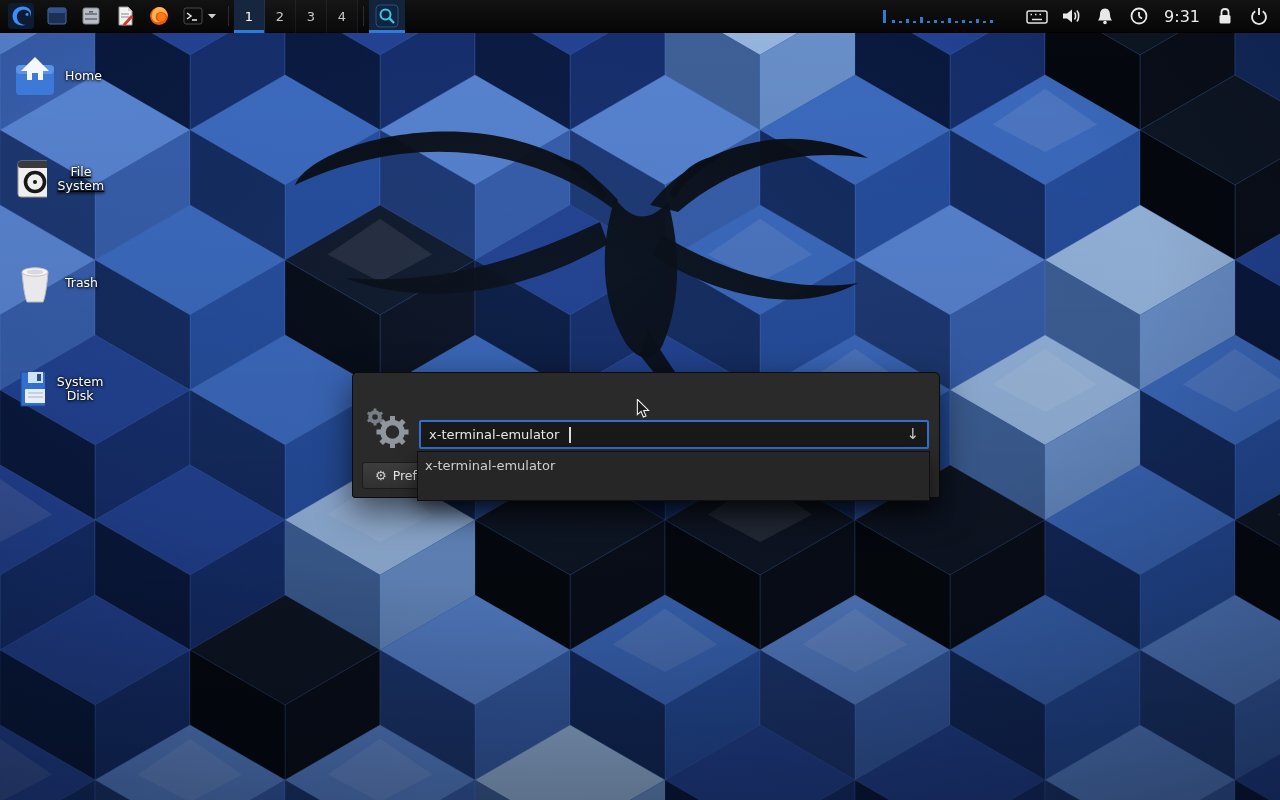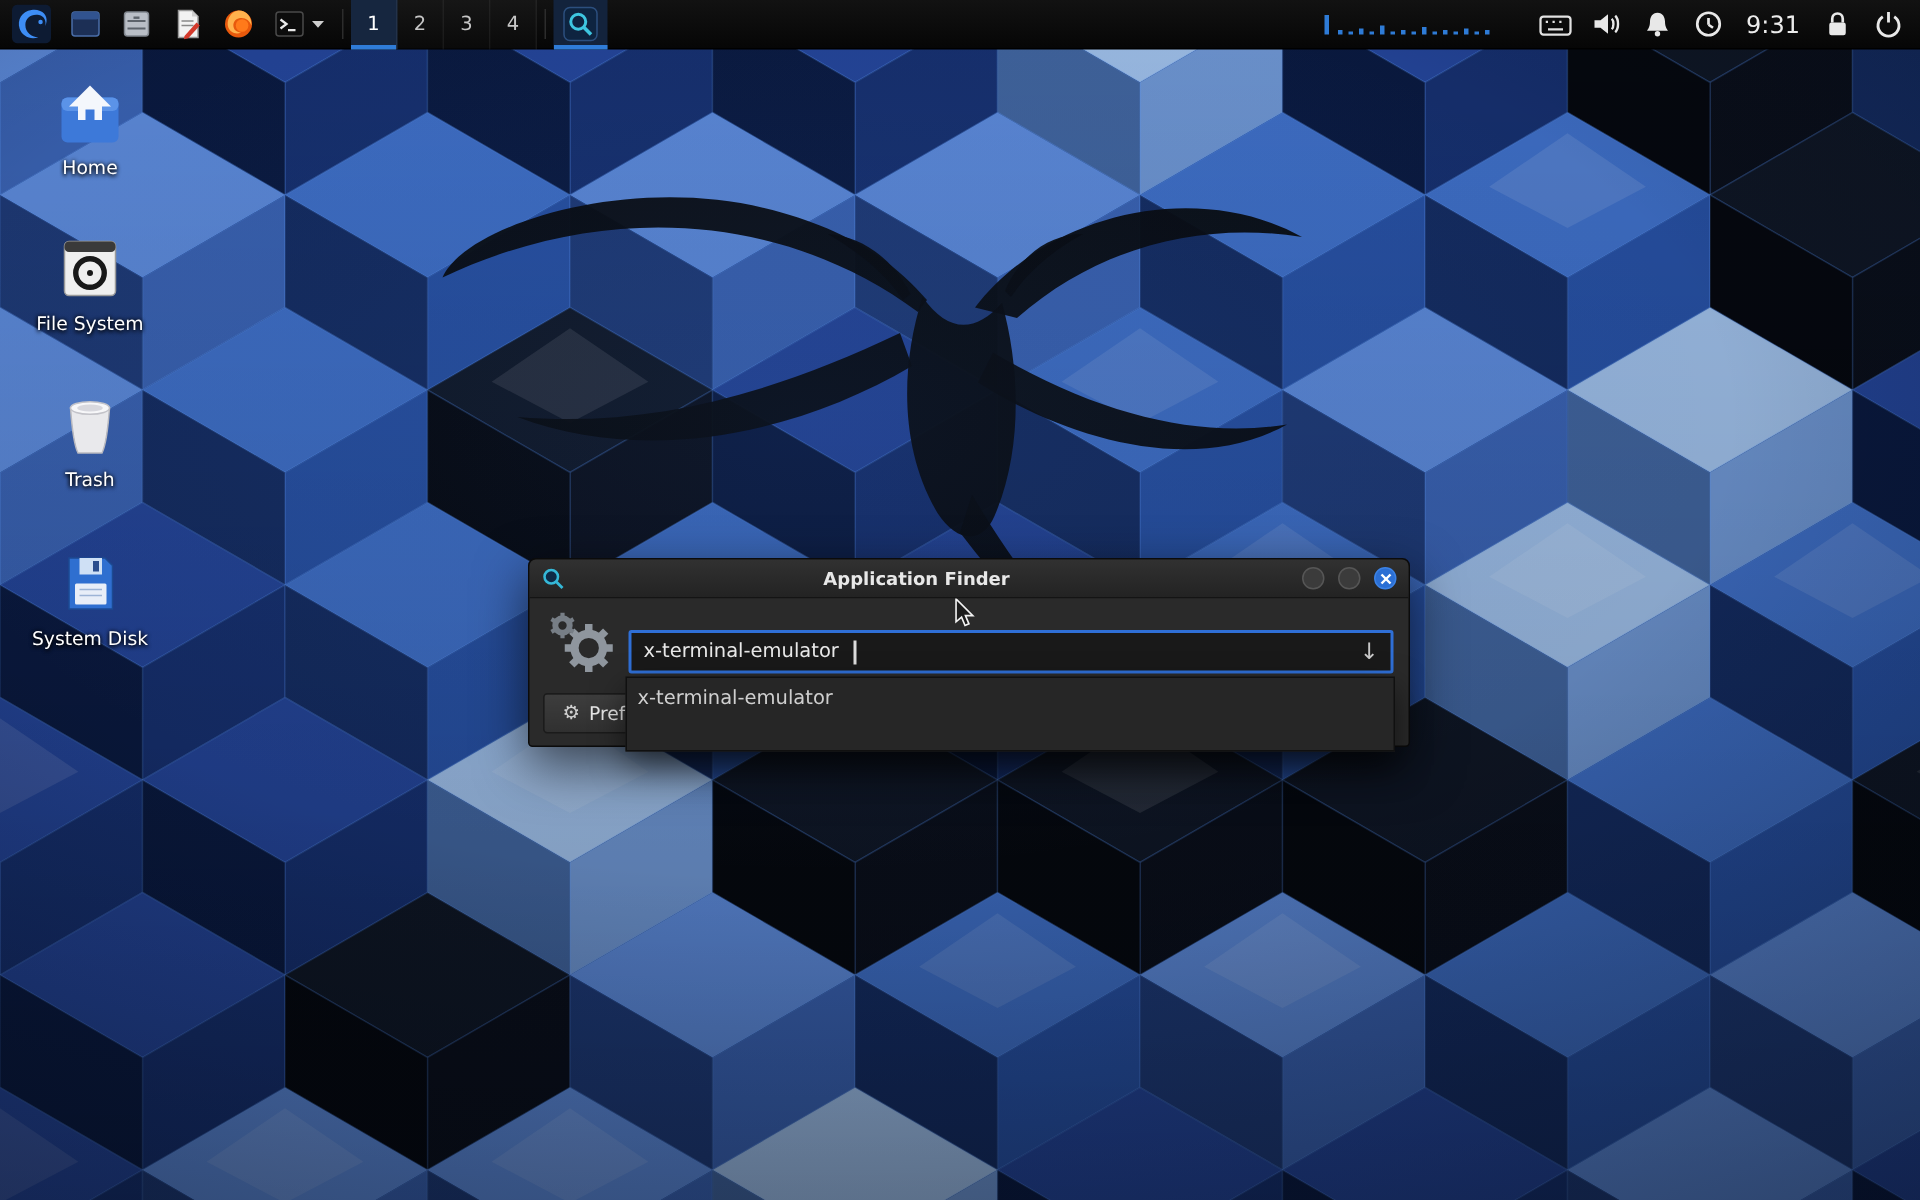--- a/index.html
+++ b/index.html
@@ -27,21 +27,21 @@
   .pspacer{flex:1;}
   .ws{min-width:31px;height:33px;display:flex;align-items:center;justify-content:center;
     font-size:13px;color:#c6c6c6;background:rgba(255,255,255,0.02);
     border-right:1px solid rgba(255,255,255,0.06);}
   .ws:first-of-type{border-left:1px solid rgba(255,255,255,0.06);}
   .ws.active{background:#16263f;box-shadow:inset 0 -3px 0 #2f7cd8;color:#fff;}
   .clock{font-size:16px;color:#ececec;margin:0 8px;}
 
   
   .dicon{position:absolute;width:96px;left:12px;z-index:5;display:flex;
-    flex-direction:column;align-items:center;gap:7px;}
+    align-items:center;gap:7px;}
   .dicon .dlabel{font-size:12.5px;color:#fff;line-height:1.1;text-align:center;
     text-shadow:0 1px 3px #000,0 0 3px #000;}
 
   
   .afwin{position:absolute;left:352px;top:372px;width:588px;height:126px;z-index:60;
     background:#2a2a2a;border:1px solid #0b0b0b;border-radius:5px 5px 3px 3px;
     box-shadow:0 12px 34px rgba(0,0,0,0.6);}
   .titlebar{height:26px;background:linear-gradient(#313131,#232323);
     border-bottom:1px solid #141414;border-radius:5px 5px 0 0;
     display:flex;align-items:center;padding:0 8px;position:relative;}
@@ -423,21 +423,21 @@
   <svg width="46" height="44">
     <rect x="4" y="11" width="38" height="30" rx="4" fill="#3d79d9"></rect>
     <rect x="4" y="11" width="38" height="9" rx="4" fill="#5b93e8"></rect>
     <polygon points="23,3 9,17 37,17" fill="#f4f7fc"></polygon>
     <rect x="15" y="15" width="16" height="11" fill="#f4f7fc"></rect>
     <rect x="20" y="19" width="6" height="7" fill="#3d79d9"></rect>
   </svg>
   <div class="dlabel">Home</div>
 </div>
 
-<div class="dicon" style="top:156px;">
+<div class="dicon" style="top:156px;text-decoration:underline;">
   <svg width="46" height="46">
     <rect x="6" y="5" width="34" height="36" rx="3" fill="#efefef" stroke="#9a9a9a"></rect>
     <rect x="6" y="5" width="34" height="7" rx="3" fill="#3a3a3a"></rect>
     <circle cx="23" cy="26" r="9.5" fill="none" stroke="#181818" stroke-width="3.6"></circle>
     <circle cx="23" cy="26" r="2" fill="#181818"></circle>
   </svg>
   <div class="dlabel">File System</div>
 </div>
 
 <div class="dicon" style="top:260px;">
@@ -599,37 +599,20 @@
 
   <div class="pbtn" style="margin-right:4px;">
     <svg width="22" height="22">
       <path d="M7.2 6.2 A7 7 0 1 0 14.8 6.2" fill="none" stroke="#e8e8e8" stroke-width="1.9"></path>
       <line x1="11" y1="3" x2="11" y2="10" stroke="#e8e8e8" stroke-width="1.9"></line>
     </svg>
   </div>
 </div>
 
 <div class="afwin">
-  <div class="titlebar">
-    <svg width="16" height="16" style="z-index:2;">
-      <circle cx="6.5" cy="6.5" r="4.5" fill="#0e2a46" stroke="#35b8d8" stroke-width="1.7"></circle>
-      <line x1="10" y1="10" x2="14" y2="14" stroke="#35b8d8" stroke-width="1.9"></line>
-    </svg>
-    <div class="title">Application Finder</div>
-    <div class="wbtns">
-      <span class="wbtn"></span>
-      <span class="wbtn"></span>
-      <span class="wbtn close">
-        <svg width="8" height="8">
-          <line x1="1" y1="1" x2="7" y2="7" stroke="#fff" stroke-width="1.6"></line>
-          <line x1="7" y1="1" x2="1" y2="7" stroke="#fff" stroke-width="1.6"></line>
-        </svg>
-      </span>
-    </div>
-  </div>
 
   <div class="gearbox">
     <svg width="46" height="46" viewBox="0 0 46 46">
       <g fill="#8f969e">
         <rect x="25" y="10" width="5" height="7" transform="rotate(0 27.5 26)"></rect>
         <rect x="25" y="10" width="5" height="7" transform="rotate(45 27.5 26)"></rect>
         <rect x="25" y="10" width="5" height="7" transform="rotate(90 27.5 26)"></rect>
         <rect x="25" y="10" width="5" height="7" transform="rotate(135 27.5 26)"></rect>
         <rect x="25" y="10" width="5" height="7" transform="rotate(180 27.5 26)"></rect>
         <rect x="25" y="10" width="5" height="7" transform="rotate(225 27.5 26)"></rect>

